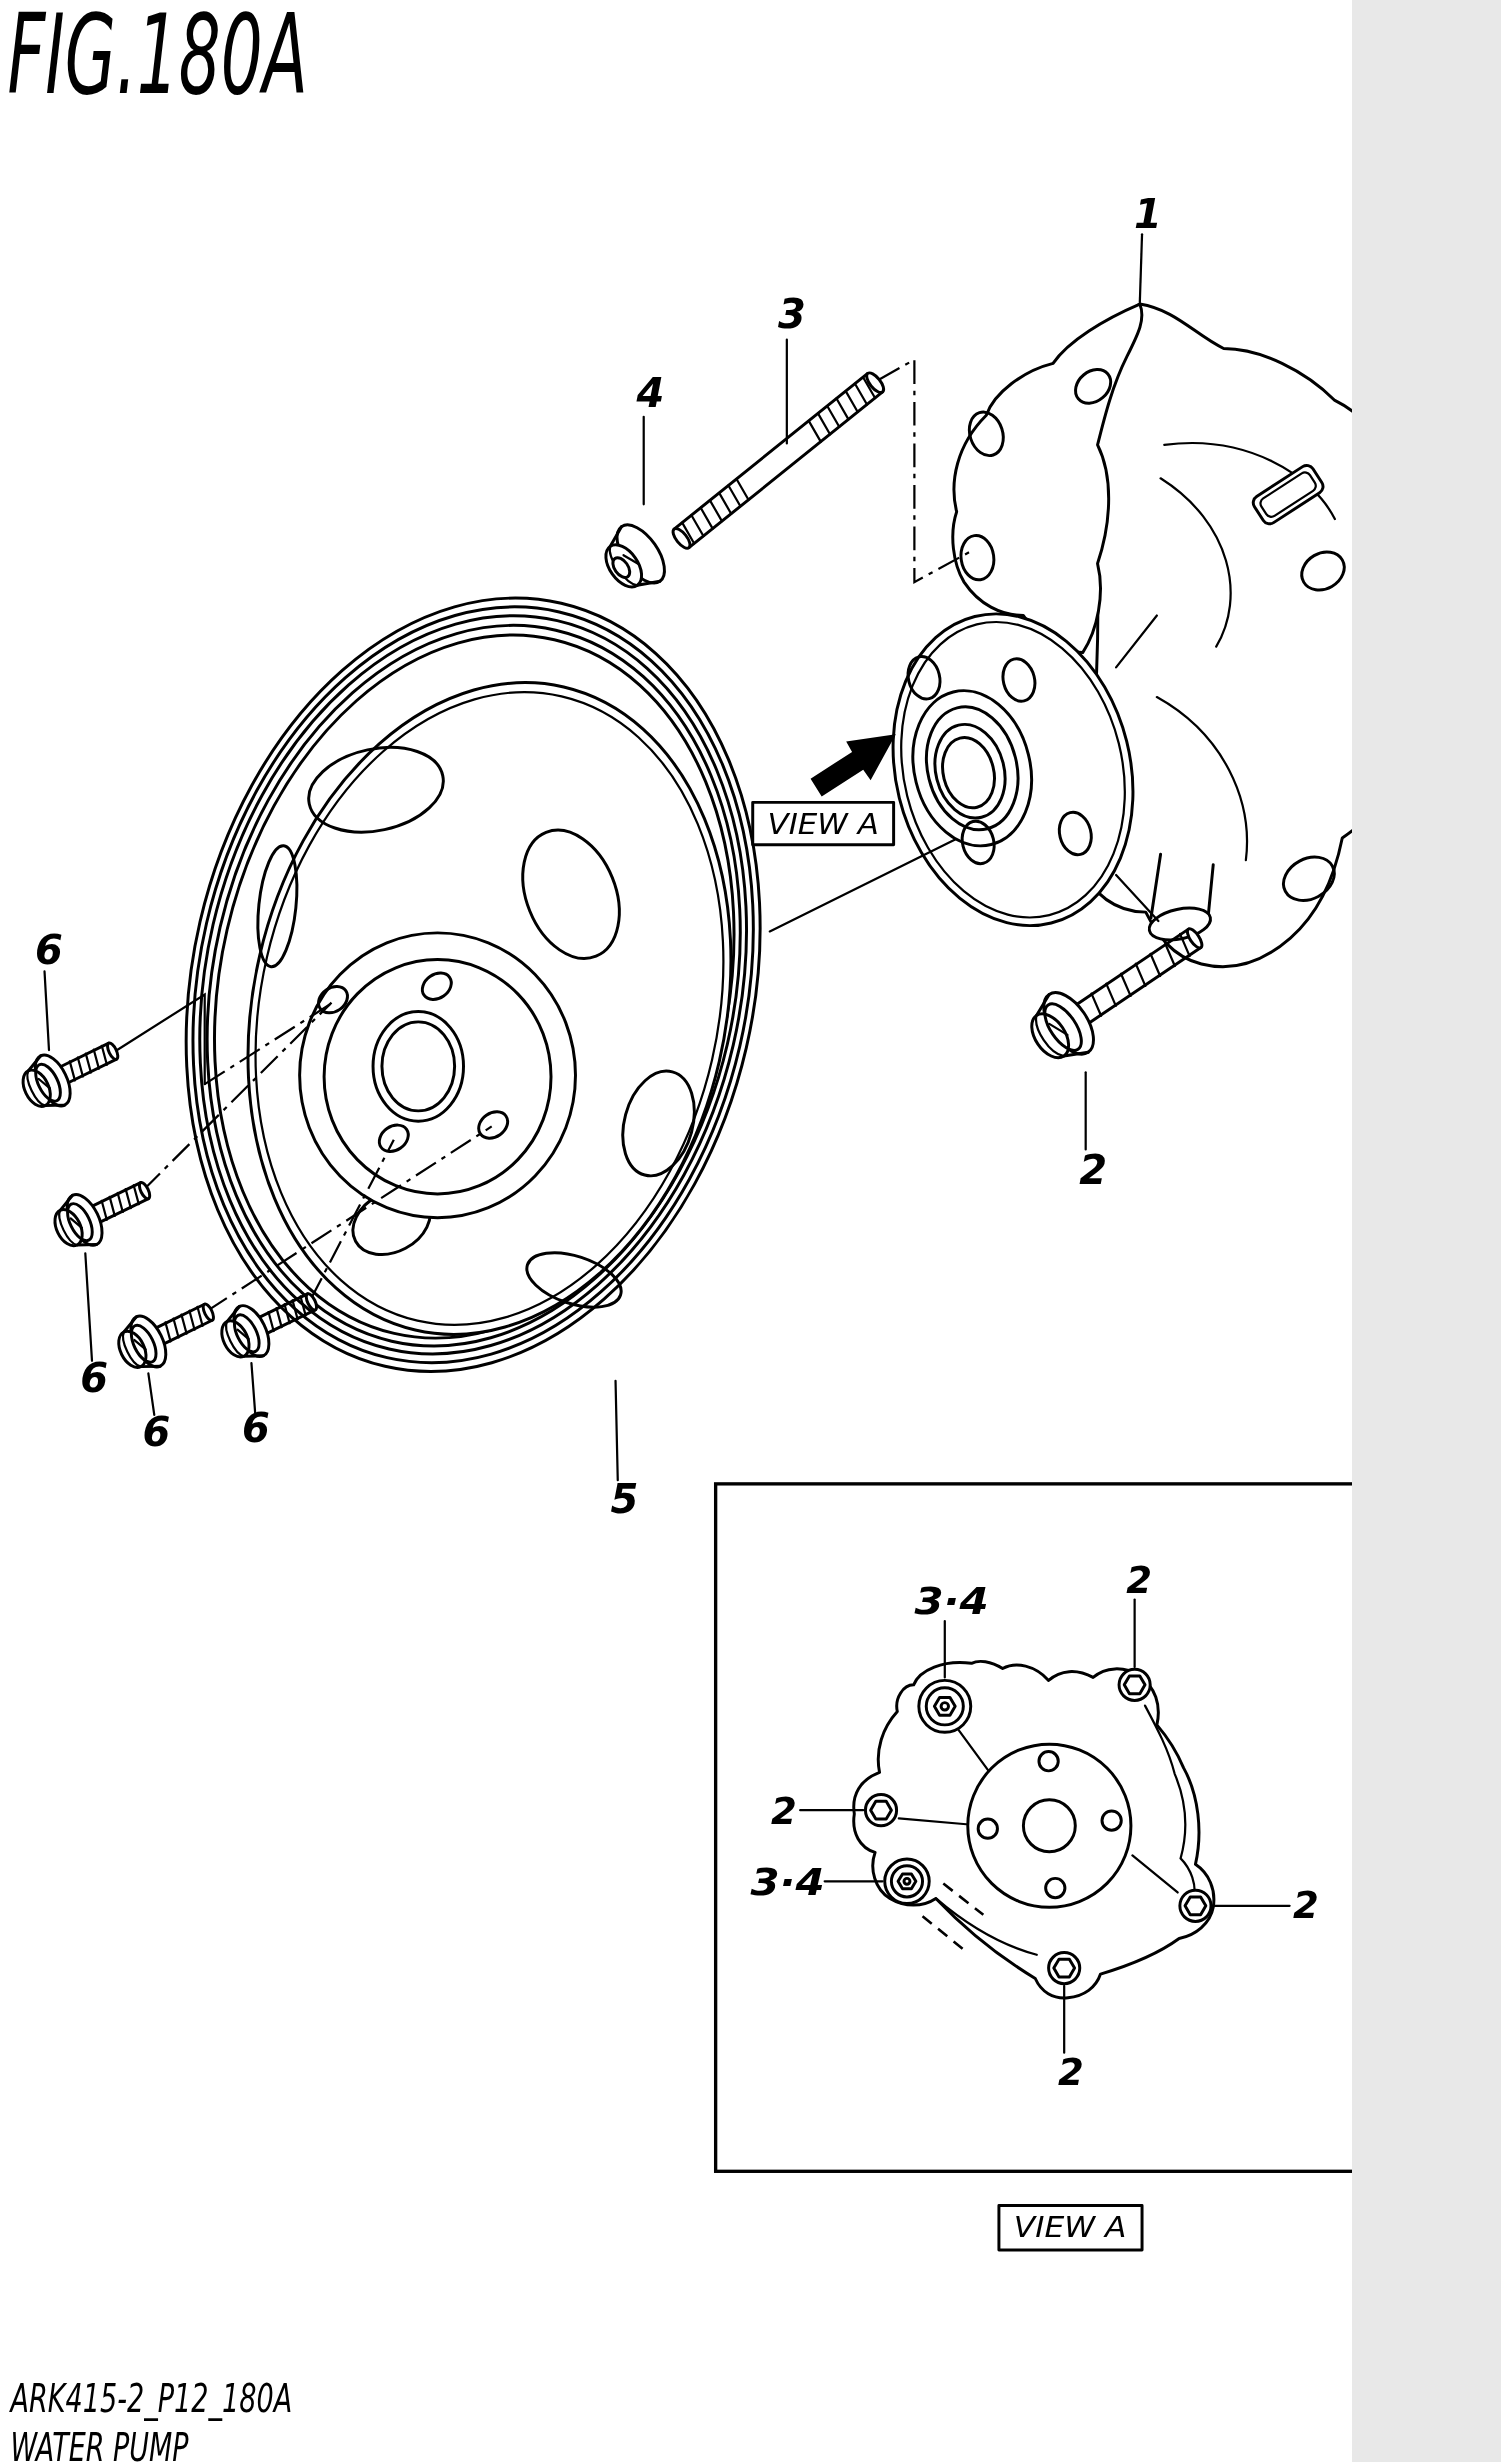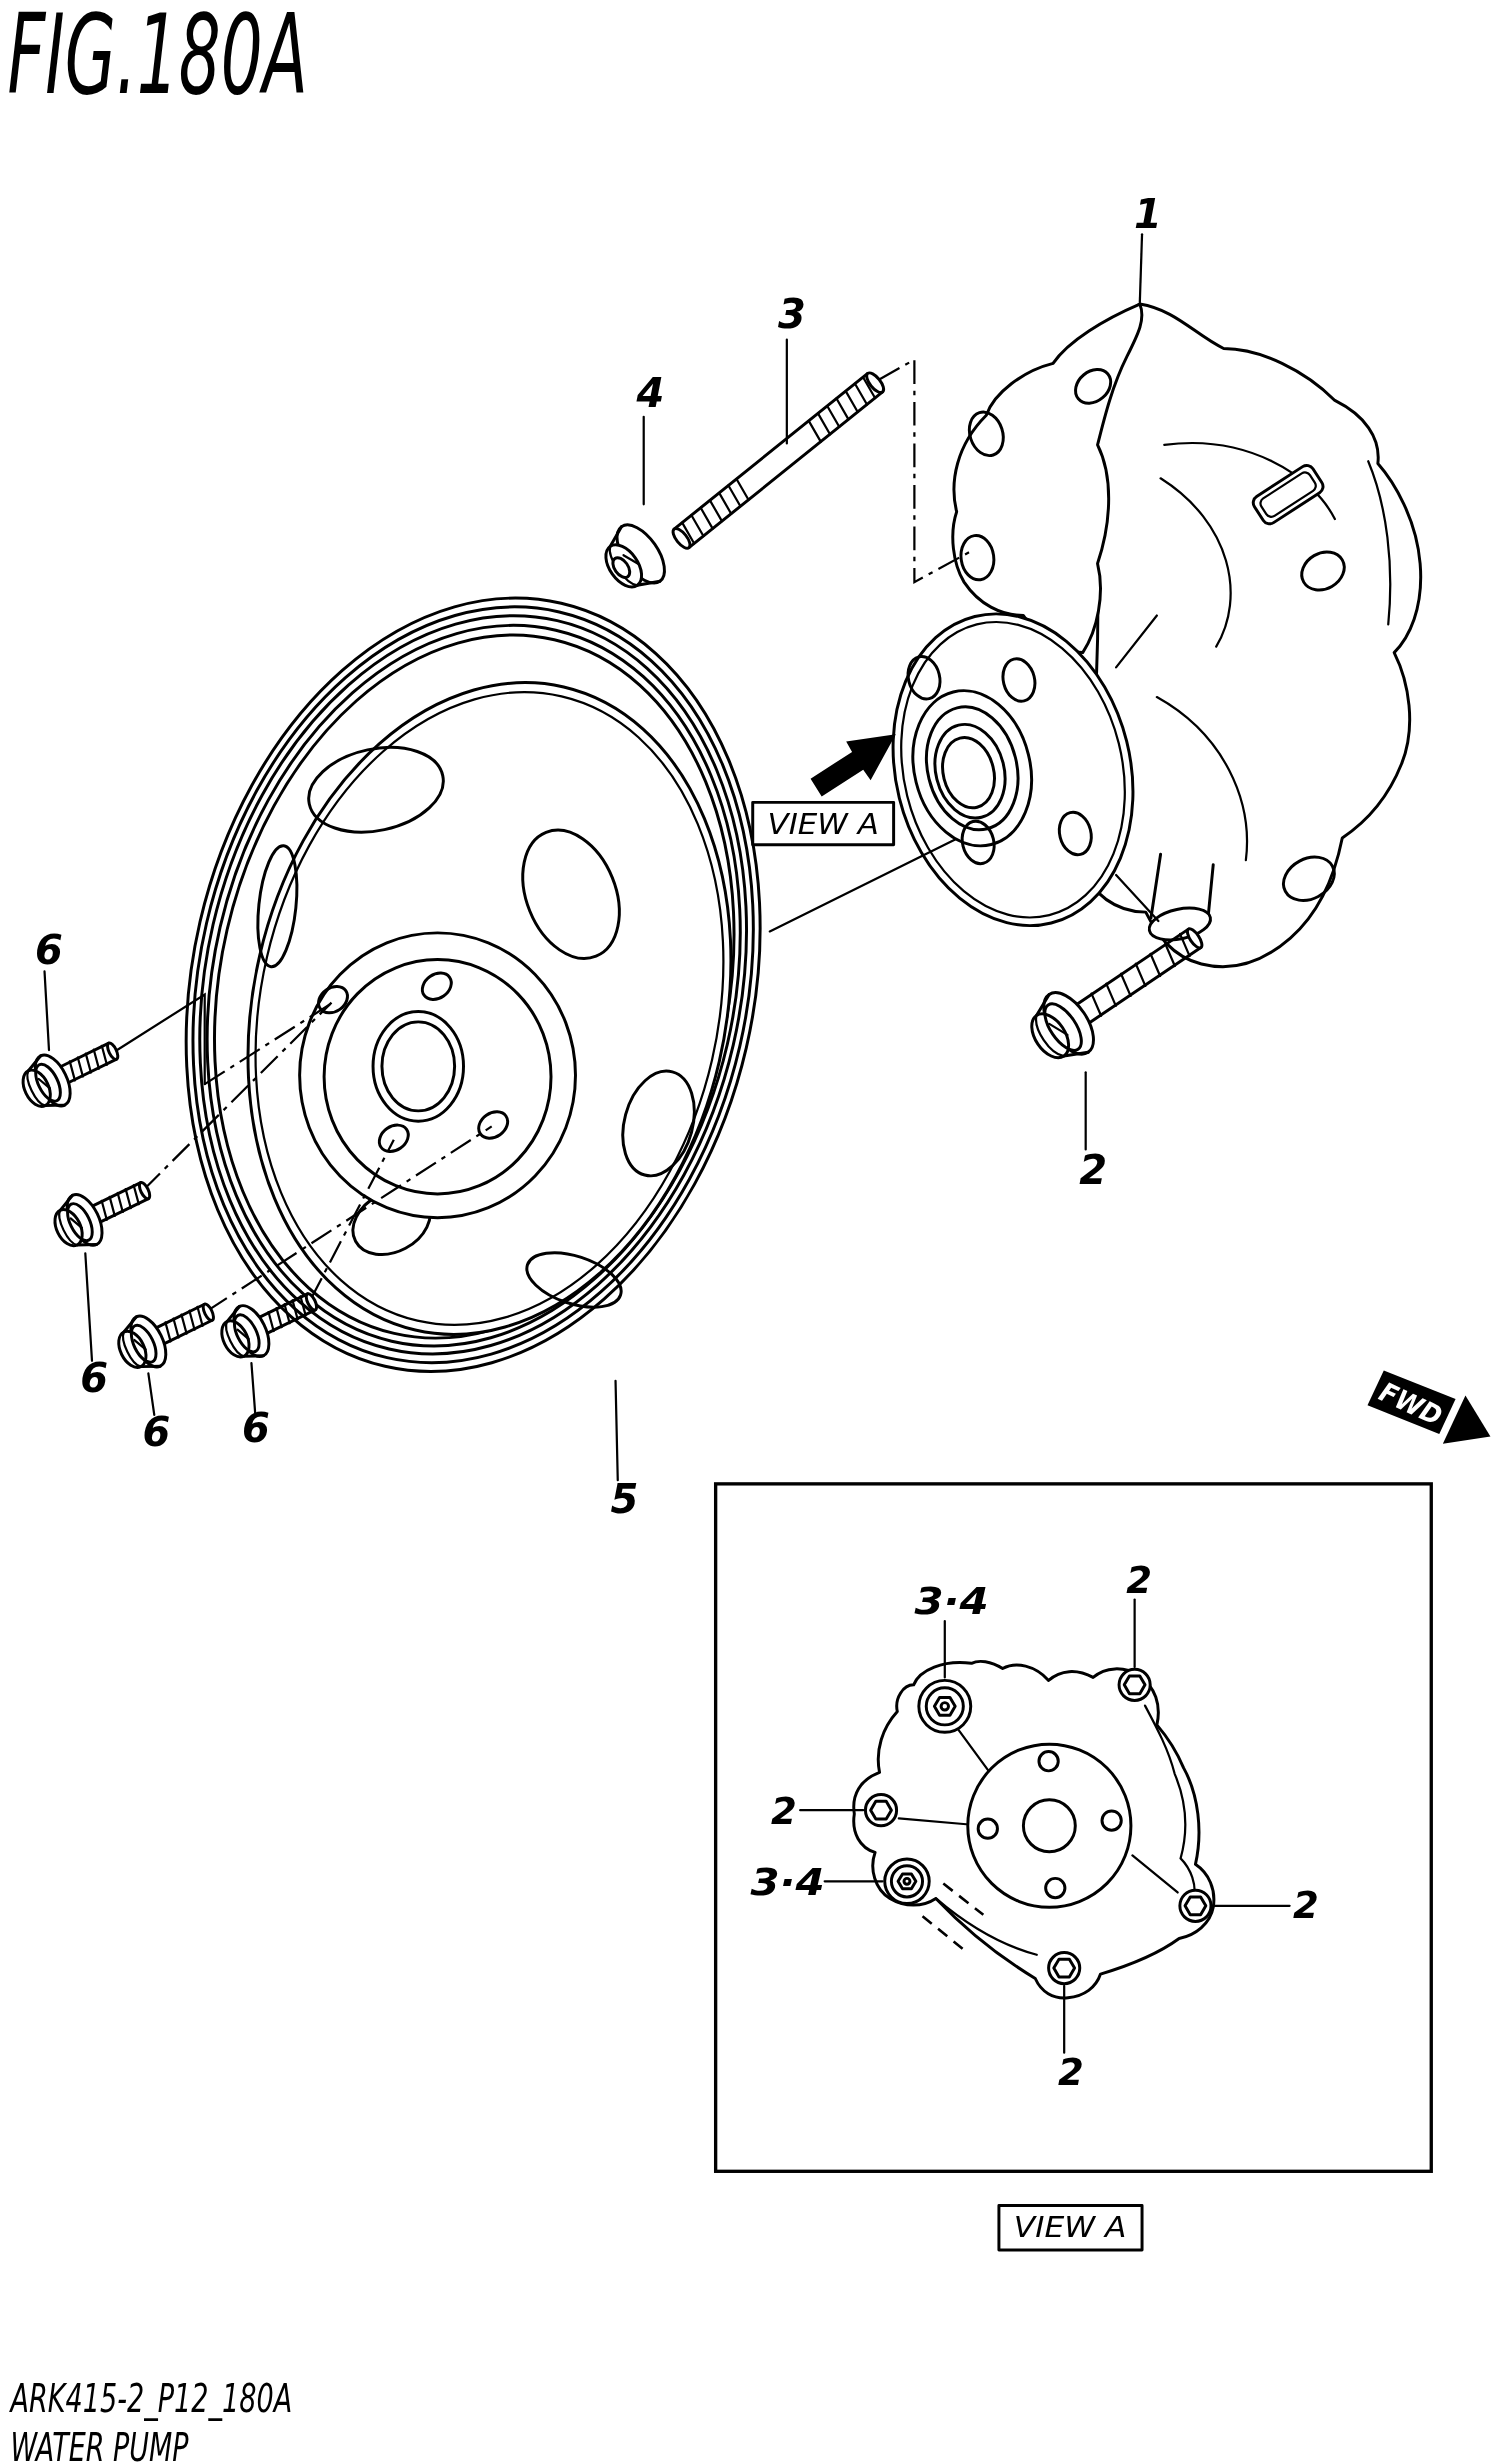--- a/index.html
+++ b/index.html
@@ -1,16 +1,16 @@
 <!DOCTYPE html>
 <html style="font-size:12px"><head>
 <meta charset="utf-8">
 <style>
   html,body{margin:0;padding:0;background:#e8e8e8;}
-  .page{position:relative;width:1501px;height:2462px;background:#ffffff;overflow:hidden;}
+  .page{position:relative;width:1352px;height:2462px;background:#ffffff;overflow:hidden;}
   svg{display:block;}
   .ln{fill:none;stroke:#000;stroke-width:4;stroke-linecap:round;stroke-linejoin:round;}
   .thin{fill:none;stroke:#000;stroke-width:3;stroke-linecap:round;}
   .solid{fill:#fff;stroke:#000;stroke-width:4;stroke-linejoin:round;}
   .dashdot{fill:none;stroke:#000;stroke-width:3;stroke-dasharray:32 9 6 9;}
   .hid{fill:none;stroke:#000;stroke-width:3.5;stroke-dasharray:16 11;}
   .blk{fill:#000;stroke:none;}
   text{font-family:"DejaVu Sans","Liberation Sans",sans-serif;fill:#000;}
   .title{font-size:150px;font-style:italic;font-weight:400;}
   .lbl{font-size:54px;font-style:italic;font-weight:700;text-anchor:middle;}

